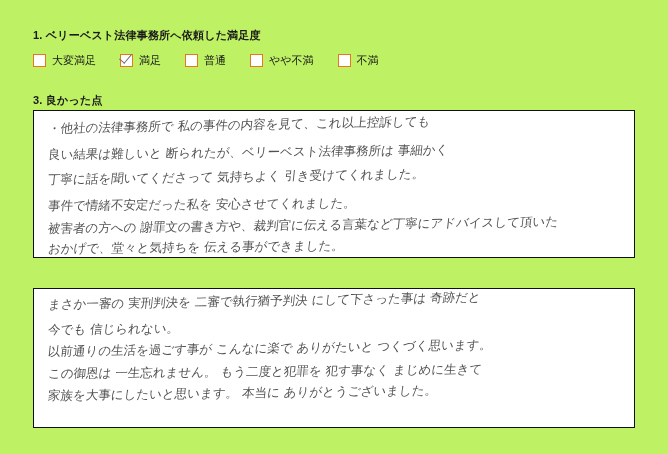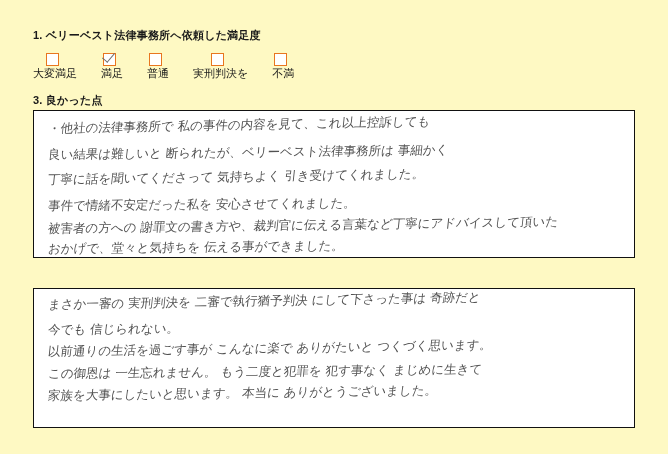--- a/index.html
+++ b/index.html
@@ -7,21 +7,21 @@
     width:668px;height:454px;
     background:#ffffff;
     font-family:"Liberation Sans","DejaVu Sans",sans-serif;
     color:#111;
     overflow:hidden;
     position:relative;
   }
   .sheet{
     position:absolute;
     left:0;top:0;width:668px;height:454px;
-    background:#fef9c3;
+    background:#bef264;
   }
   .q{
     position:absolute;
     font-size:11px;
     font-weight:bold;
     letter-spacing:.2px;
     color:#1a1a1a;
     white-space:nowrap;
   }
   #q1{left:33px;top:28px;}
@@ -34,21 +34,20 @@
     display:flex;
     align-items:center;
   }
   .choice{
     display:flex;
     align-items:center;
     margin-right:24px;
     font-size:11px;
     color:#1a1a1a;
     white-space:nowrap;
-    flex-direction:column;
   }
   .box{
     position:relative;
     width:13px;height:13px;
     border:1.3px solid #e8761f;
     margin-right:6px;
     box-sizing:border-box;
     background:#fff;
     flex:none;
   }
@@ -114,21 +113,21 @@
     <div class="choice">
       <span class="box checked"></span>
       <span>満足</span>
     </div>
     <div class="choice">
       <span class="box"></span>
       <span>普通</span>
     </div>
     <div class="choice">
       <span class="box"></span>
-      <span>実刑判決を</span>
+      <span>やや不満</span>
     </div>
     <div class="choice">
       <span class="box"></span>
       <span>不満</span>
     </div>
   </div>
 
   <div class="q" id="q2">3. 良かった点</div>
 
   <div class="answerbox" id="box2">

